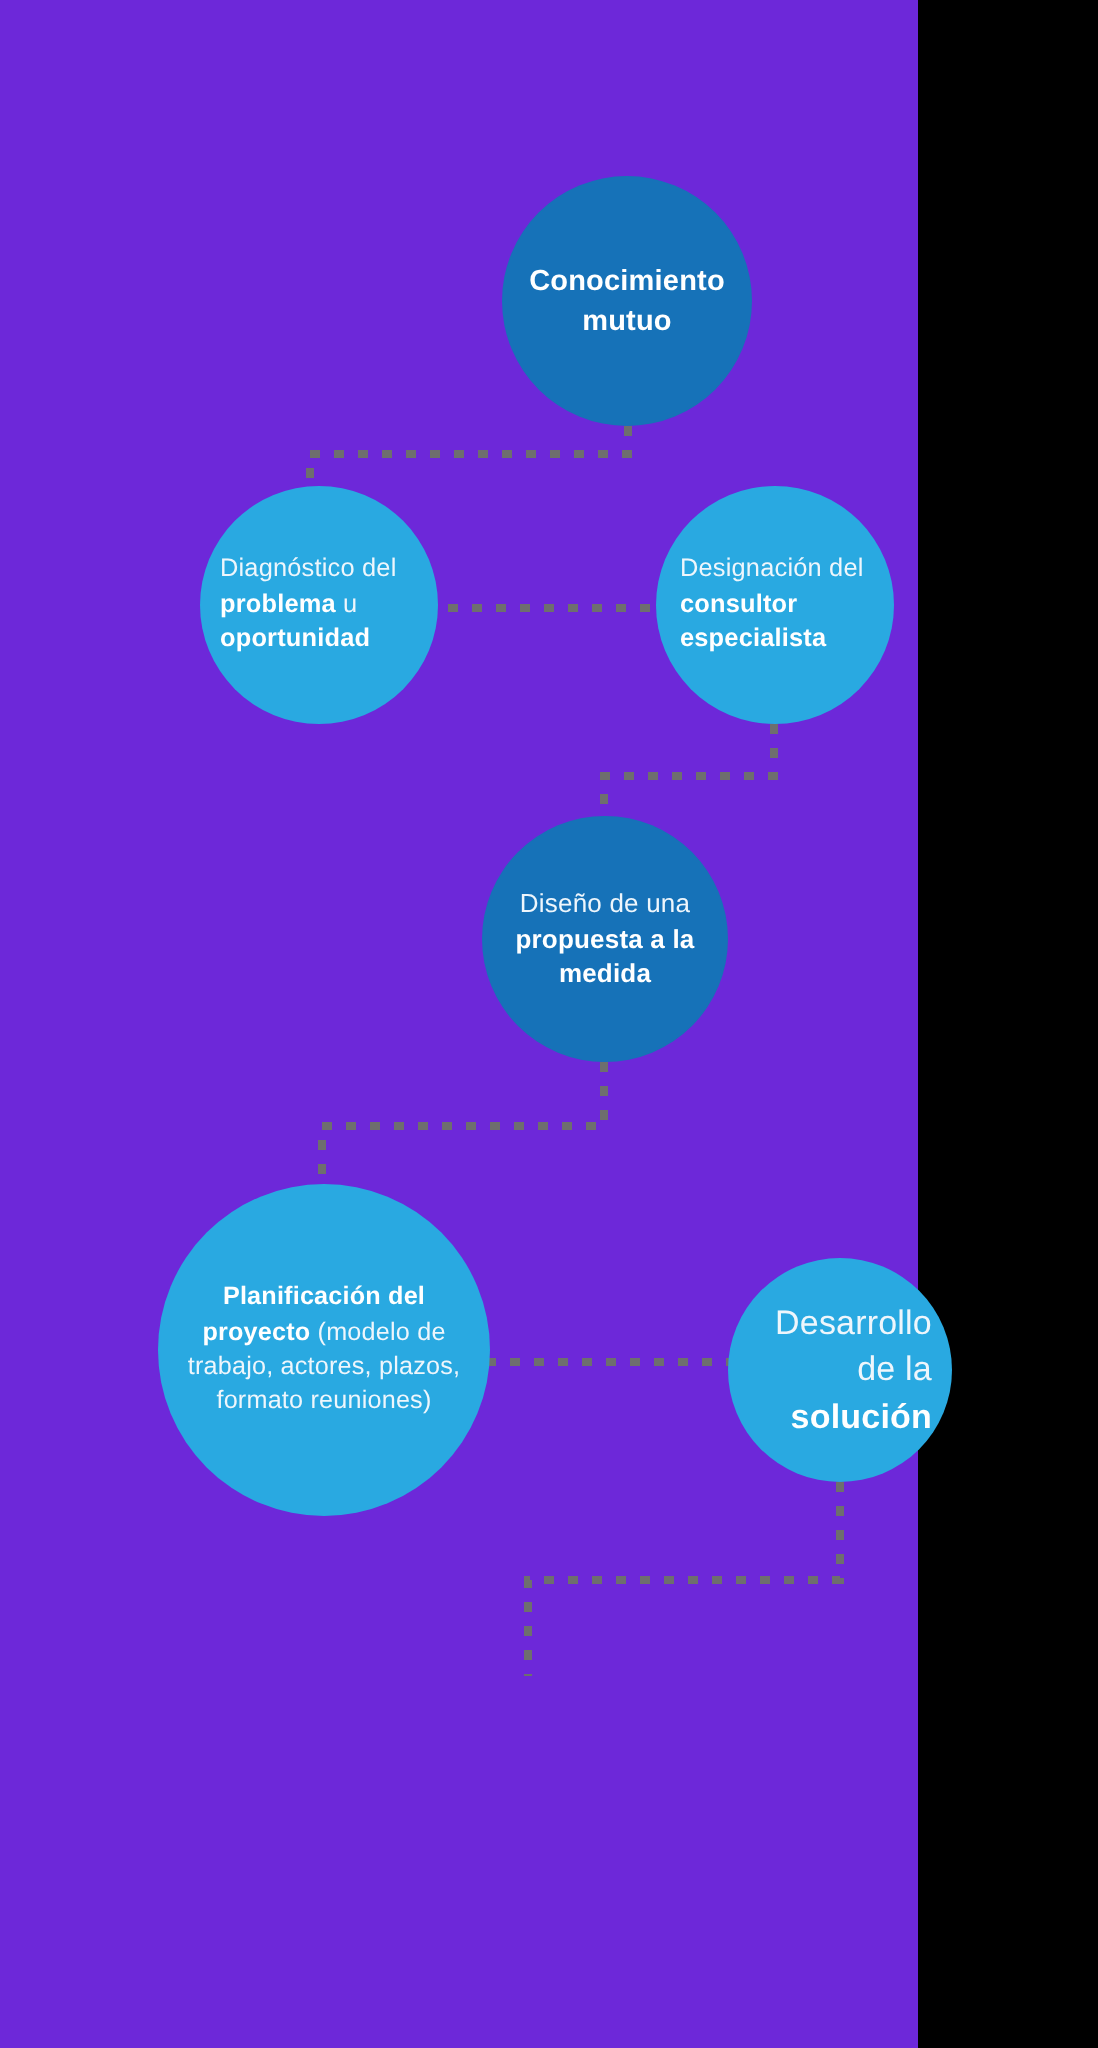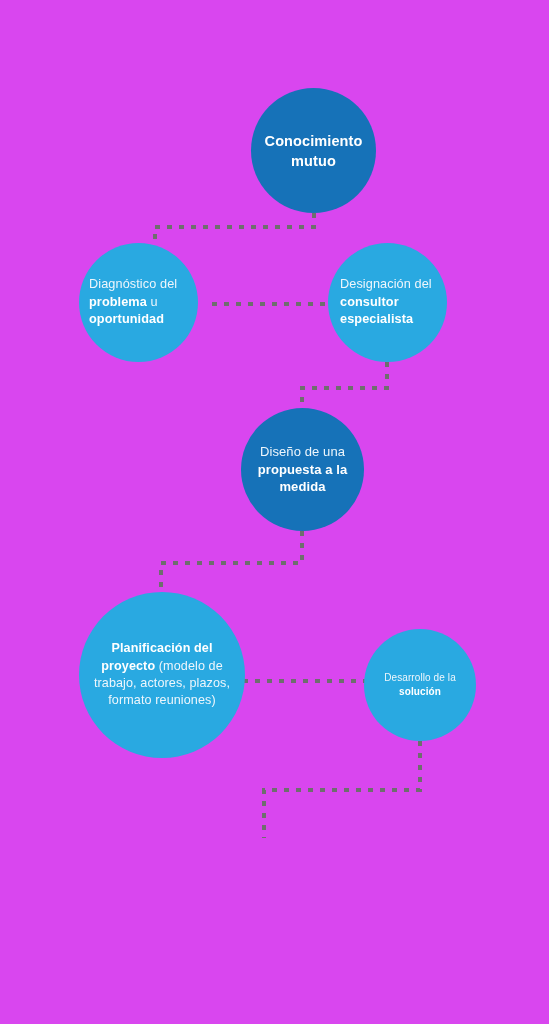--- a/index.html
+++ b/index.html
@@ -8,23 +8,23 @@
     background: #000000;
   }
   body {
     width: 549px;
     height: 1024px;
     overflow: hidden;
     font-family: "Liberation Sans", sans-serif;
   }
   #diagram {
     position: relative;
-    width: 549px;
+    width: 459px;
     height: 1024px;
-    background: #d946ef;
+    background: #6d28d9;
   }
   .connectors {
     position: absolute;
     left: 0;
     top: 0;
     width: 549px;
     height: 1024px;
     pointer-events: none;
   }
   .node {
@@ -52,21 +52,21 @@
     color: #ffffff;
   }
 
   
   #node-conocimiento {
     left: 251px; top: 88px; width: 125px; height: 125px;
   }
   #node-conocimiento .node-label { font-size: 14.5px; font-weight: 700; color:#ffffff; }
 
   #node-diagnostico {
-    left: 79px; top: 243px; width: 119px; height: 119px;
+    left: 100px; top: 243px; width: 119px; height: 119px;
   }
   #node-diagnostico .node-label { font-size: 12.7px; text-align: left; padding: 0 10px; }
 
   #node-designacion {
     left: 328px; top: 243px; width: 119px; height: 119px;
   }
   #node-designacion .node-label { font-size: 12.7px; text-align: left; padding: 0 12px; }
 
   #node-diseno {
     left: 241px; top: 408px; width: 123px; height: 123px;
@@ -74,21 +74,21 @@
   #node-diseno .node-label { font-size: 13px; }
 
   #node-planificacion {
     left: 79px; top: 592px; width: 166px; height: 166px;
   }
   #node-planificacion .node-label { font-size: 12.6px; text-align: center; padding: 0 12px; }
 
   #node-desarrollo {
     left: 364px; top: 629px; width: 112px; height: 112px;
   }
-  #node-desarrollo .node-label { font-size: 10px; text-align: center; padding: 0 10px; }
+  #node-desarrollo .node-label { font-size: 17px; text-align: right; padding: 0 10px; }
 
   #node-acompanamiento {
     left: 184px; top: 832px; width: 161px; height: 161px;
   }
   #node-acompanamiento .node-label { font-size: 12.8px; }
 </style>
 </head>
 <body>
 
 <div id="diagram">

